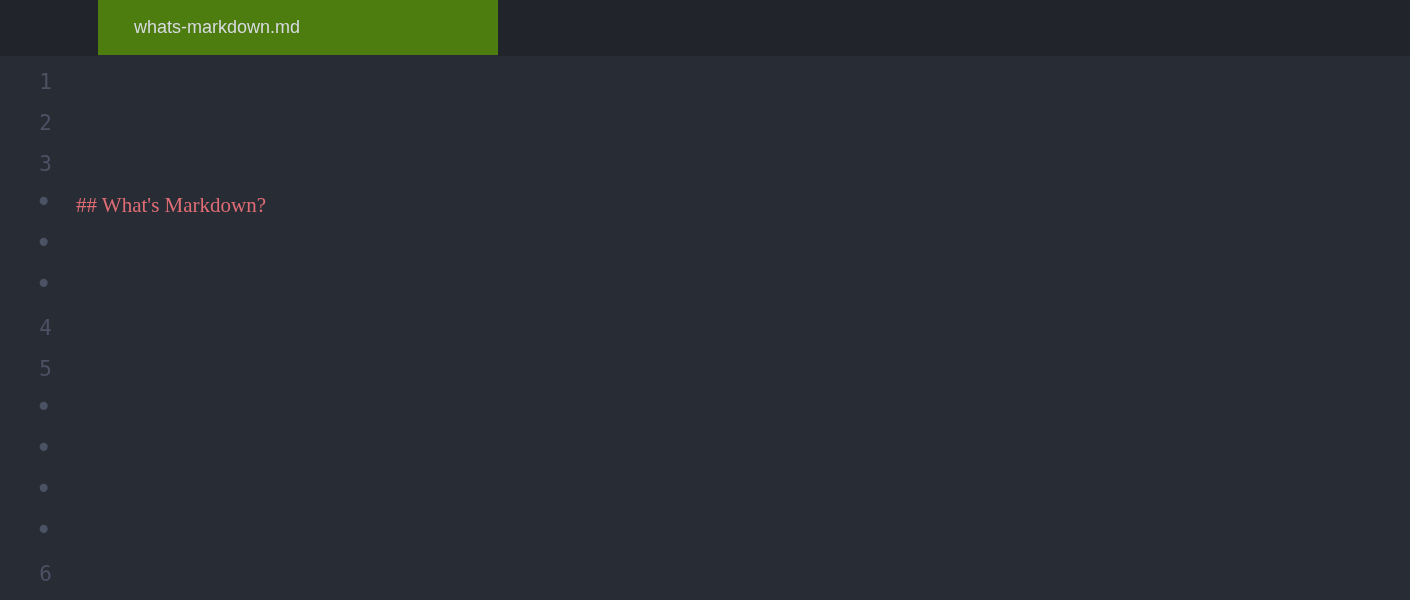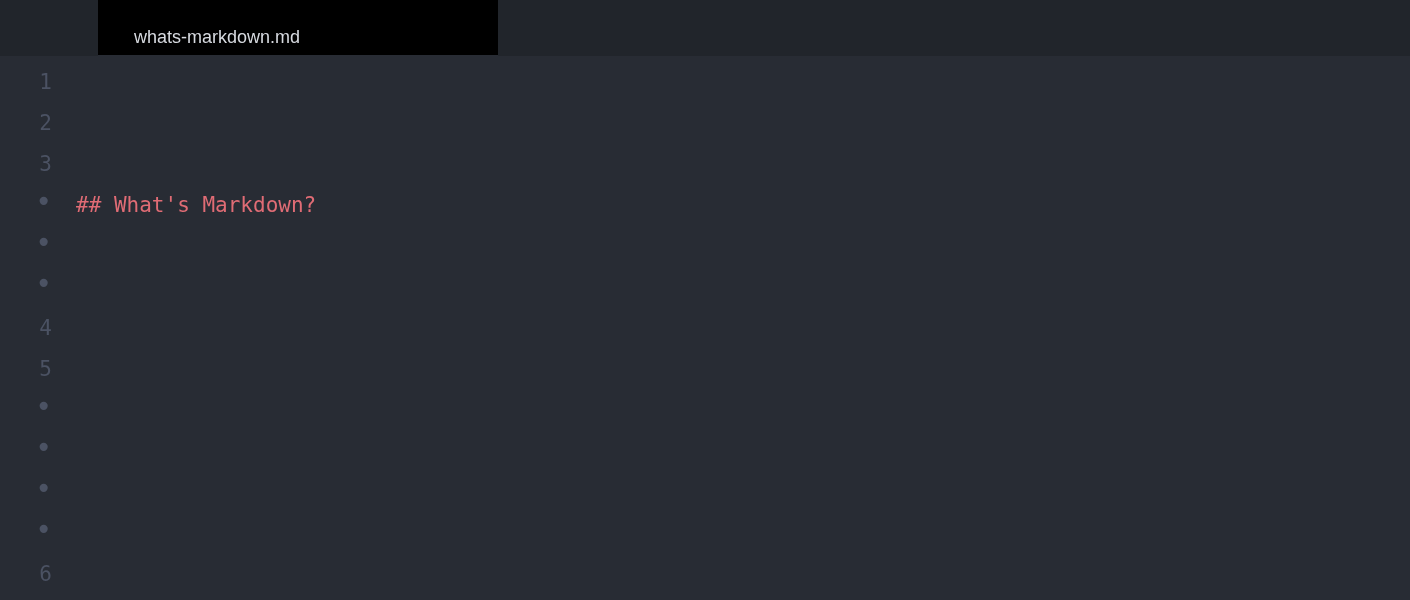--- a/index.html
+++ b/index.html
@@ -15,25 +15,25 @@
   }
 
   
   .tab-bar {
     height: 56px;
     background: #21252b;
     display: flex;
     align-items: stretch;
   }
   .tab {
-    background: #000000;
+    background: #4d7c0f;
     color: #d7dae0;
     padding: 0 36px;
     display: flex;
-    align-items: flex-end;
+    align-items: center;
     font-size: 18px;
     font-family: -apple-system, BlinkMacSystemFont, "Segoe UI", Helvetica, Arial, sans-serif;
     margin-left: 98px;
     min-width: 400px;
     border-bottom: 1px solid #282c34;
   }
 
   
   .editor {
     display: flex;
@@ -59,20 +59,21 @@
     font-size: 28px;
     line-height: 1;
     position: relative;
     top: -4px;
   }
 
   .code {
     padding-left: 20px;
     white-space: pre;
     color: #abb2bf;
+    font-family: Liberation Serif, serif;
   }
   .code .line {
     height: 41px;
     display: flex;
     align-items: center;
     white-space: pre;
   }
 
   .c-heading { color: #e06c75; }
   .c-text    { color: #abb2bf; }

